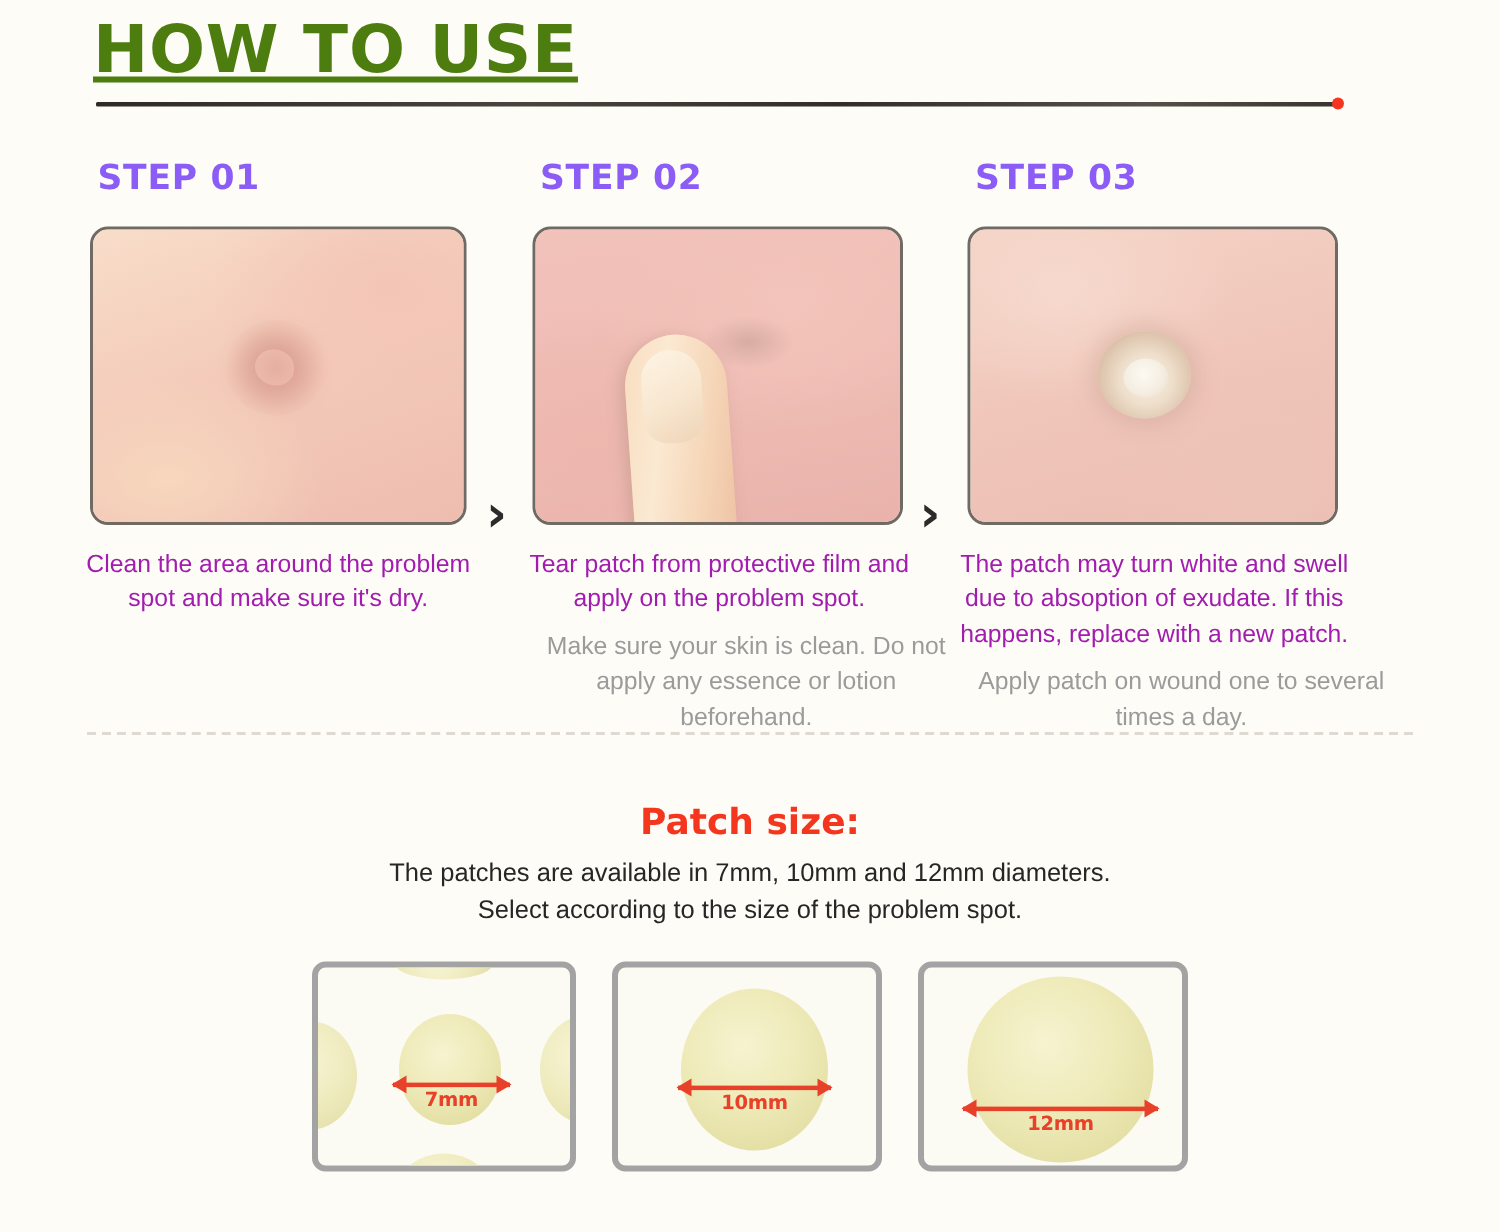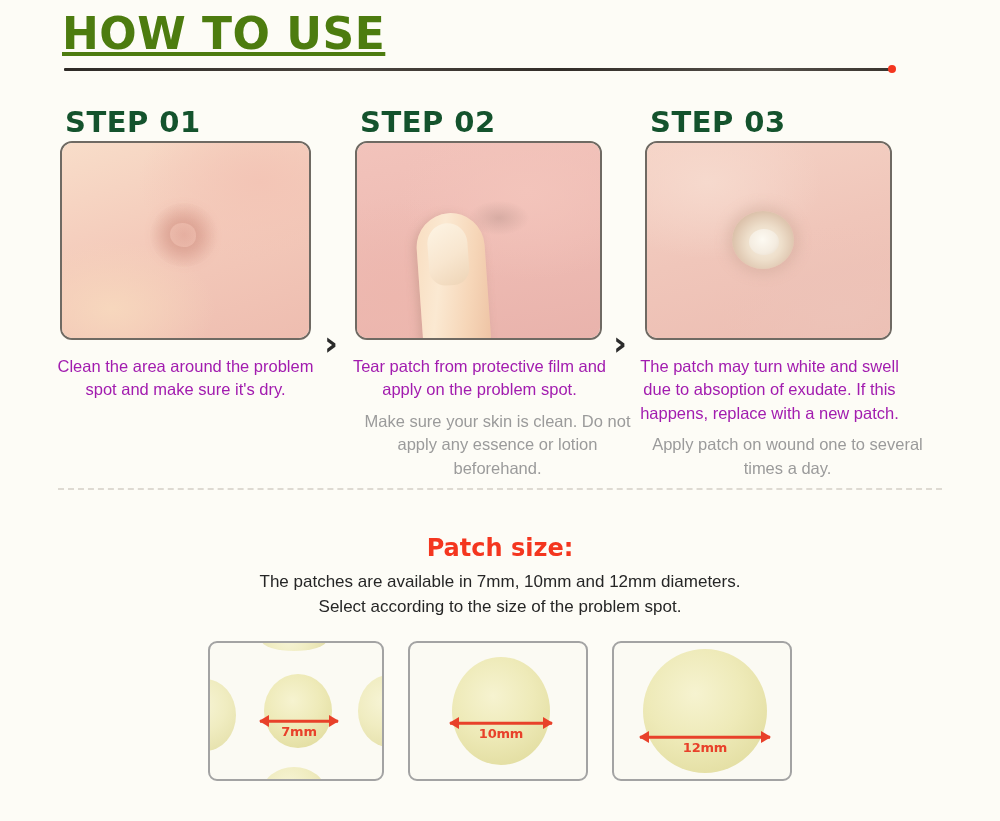--- a/index.html
+++ b/index.html
@@ -63,26 +63,26 @@
   .step {
     position: absolute;
     top: 0;
     width: 285px;
   }
   .step-1 { left: 60px; }
   .step-2 { left: 355px; }
   .step-3 { left: 645px; }
 
   .step-label {
-    font-size: 29px;
+    font-size: 23px;
     font-weight: bold;
-    color: #14532d;
+    color: #8b5cf6;
     font-family: "DejaVu Sans", sans-serif;
     letter-spacing: 0.5px;
-    margin: 0 0 4px 5px;
+    margin: 0 0 20px 5px;
     line-height: 1;
   }
 
   .photo {
     position: relative;
     width: 251px;
     height: 199px;
     border: 2px solid #6f6a63;
     border-radius: 12px;
     overflow: hidden;
@@ -247,21 +247,21 @@
     top: 641px;
     width: 1000px;
     display: flex;
     justify-content: center;
     gap: 24px;
   }
   .size-box {
     position: relative;
     width: 176px;
     height: 140px;
-    border: 2px solid #a3a3a3;
+    border: 4px solid #a3a3a3;
     border-radius: 9px;
     background: #fbfaf3;
     overflow: hidden;
     box-sizing: border-box;
   }
   .size-box.box-10 { width: 180px; padding-left: 16px; }
   .size-box.box-12 { width: 180px; }
 
   .gel {
     position: absolute;

